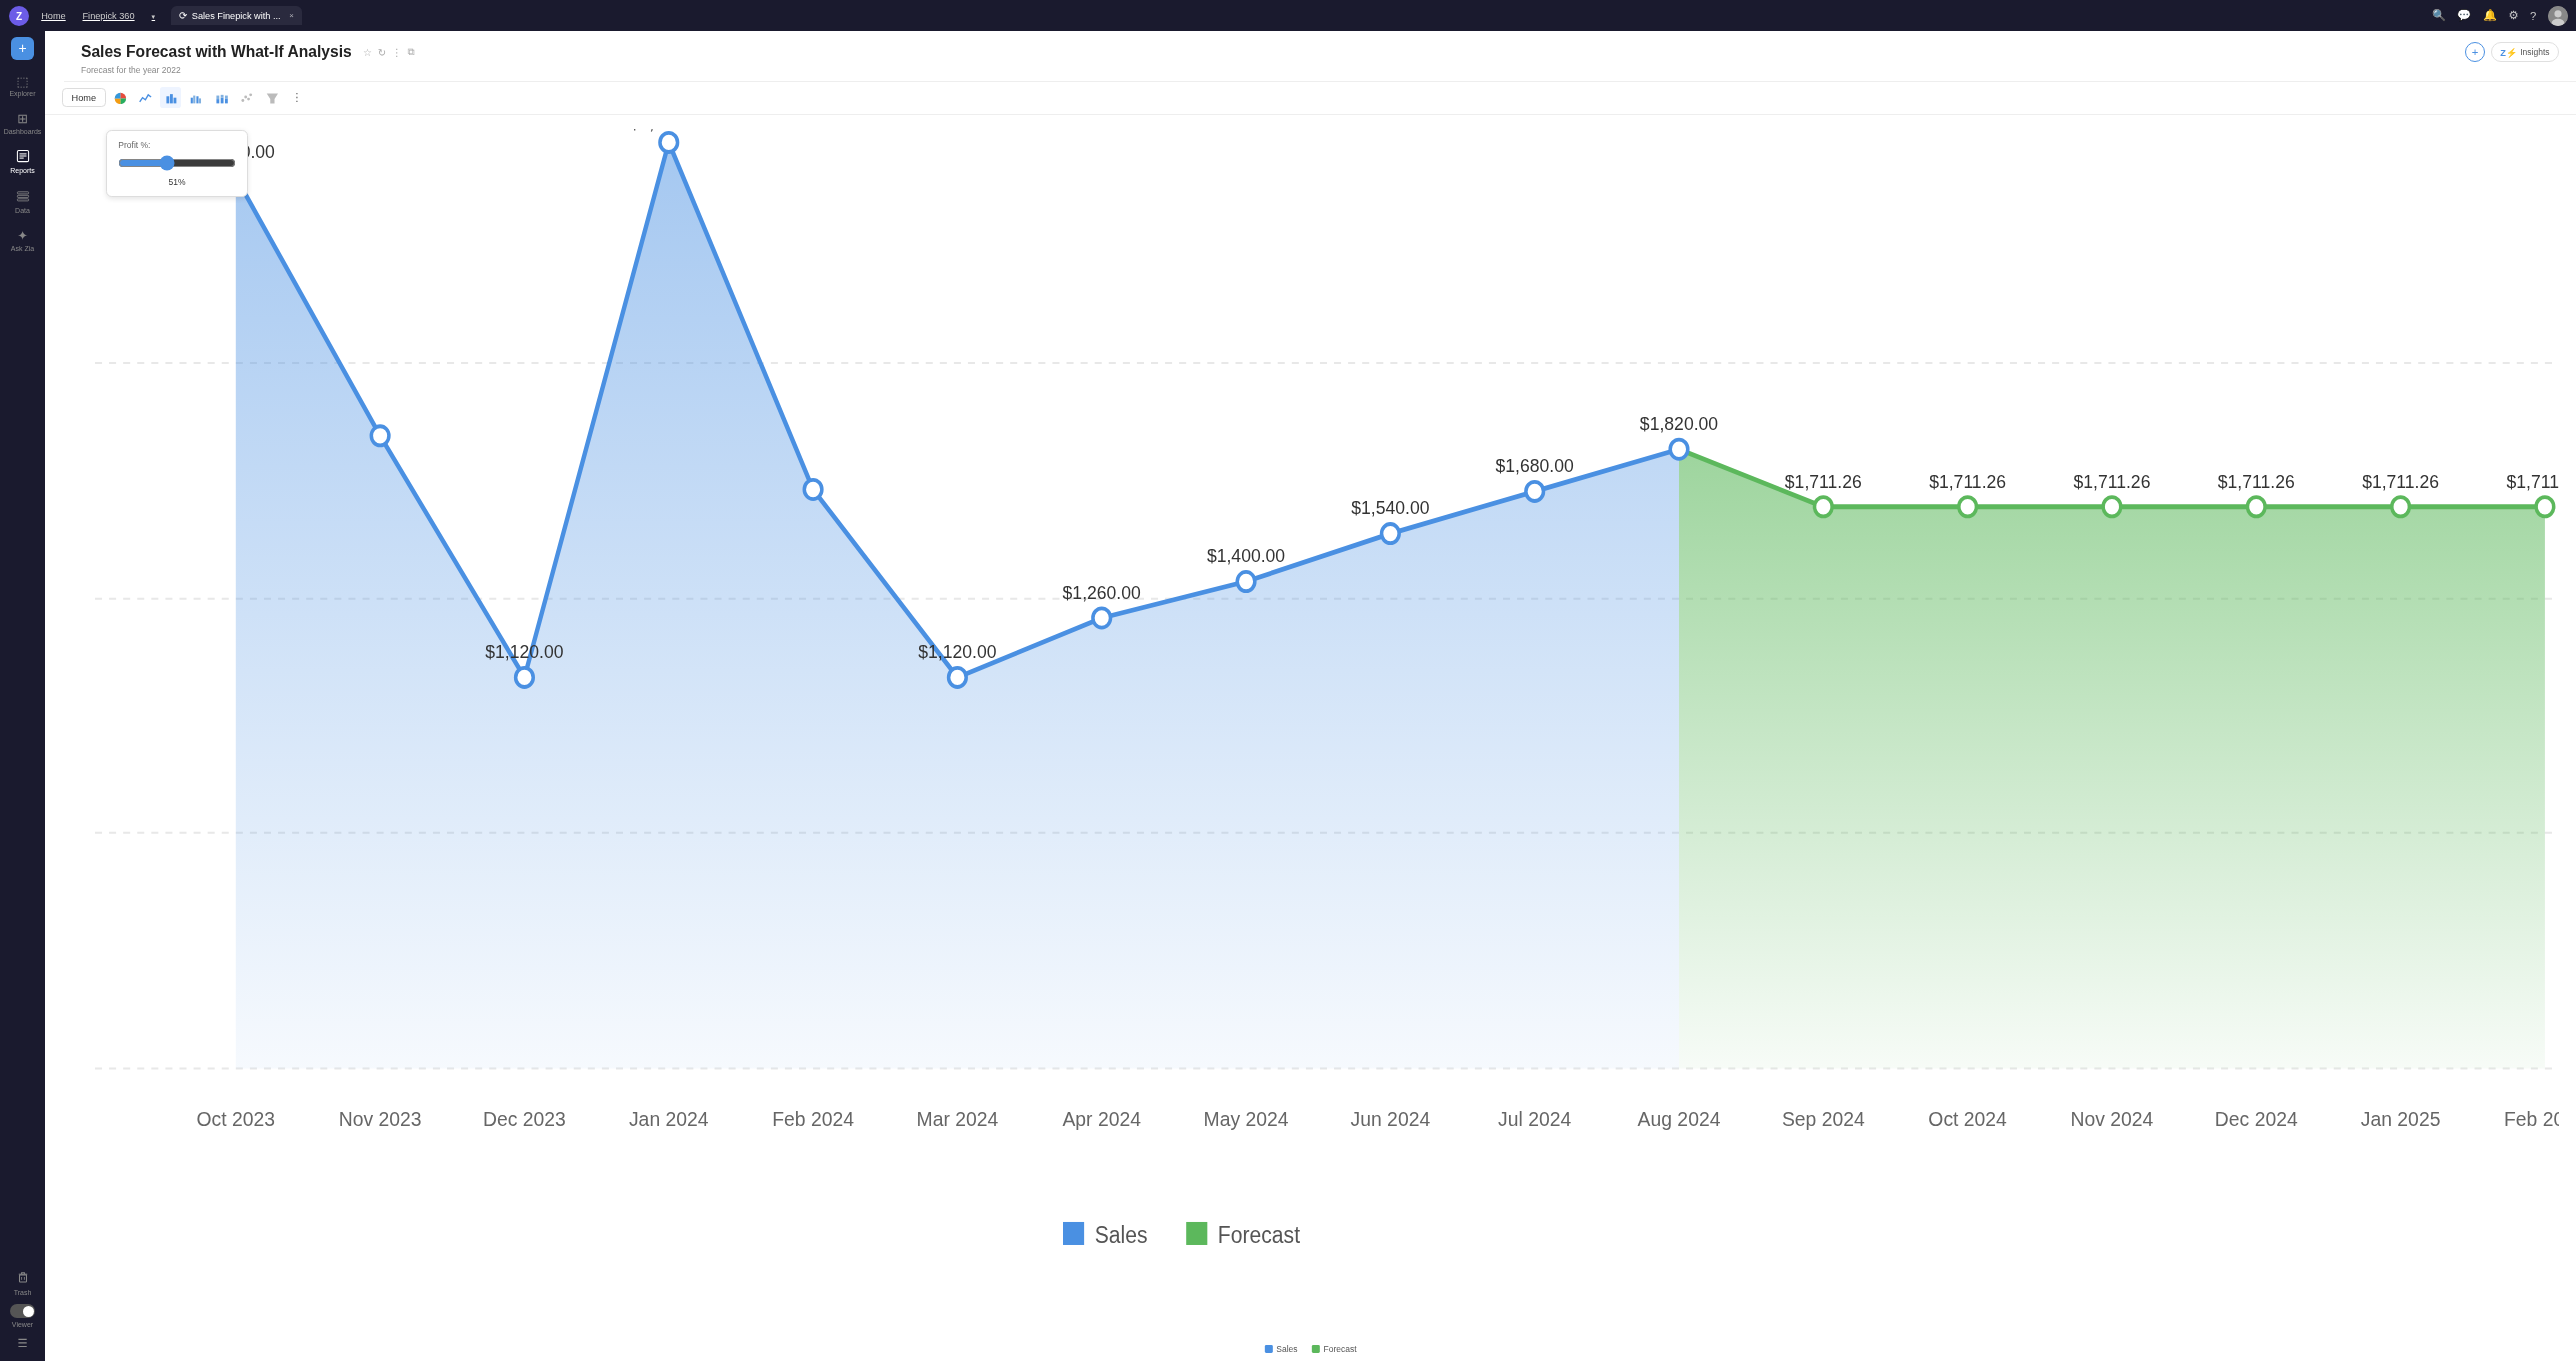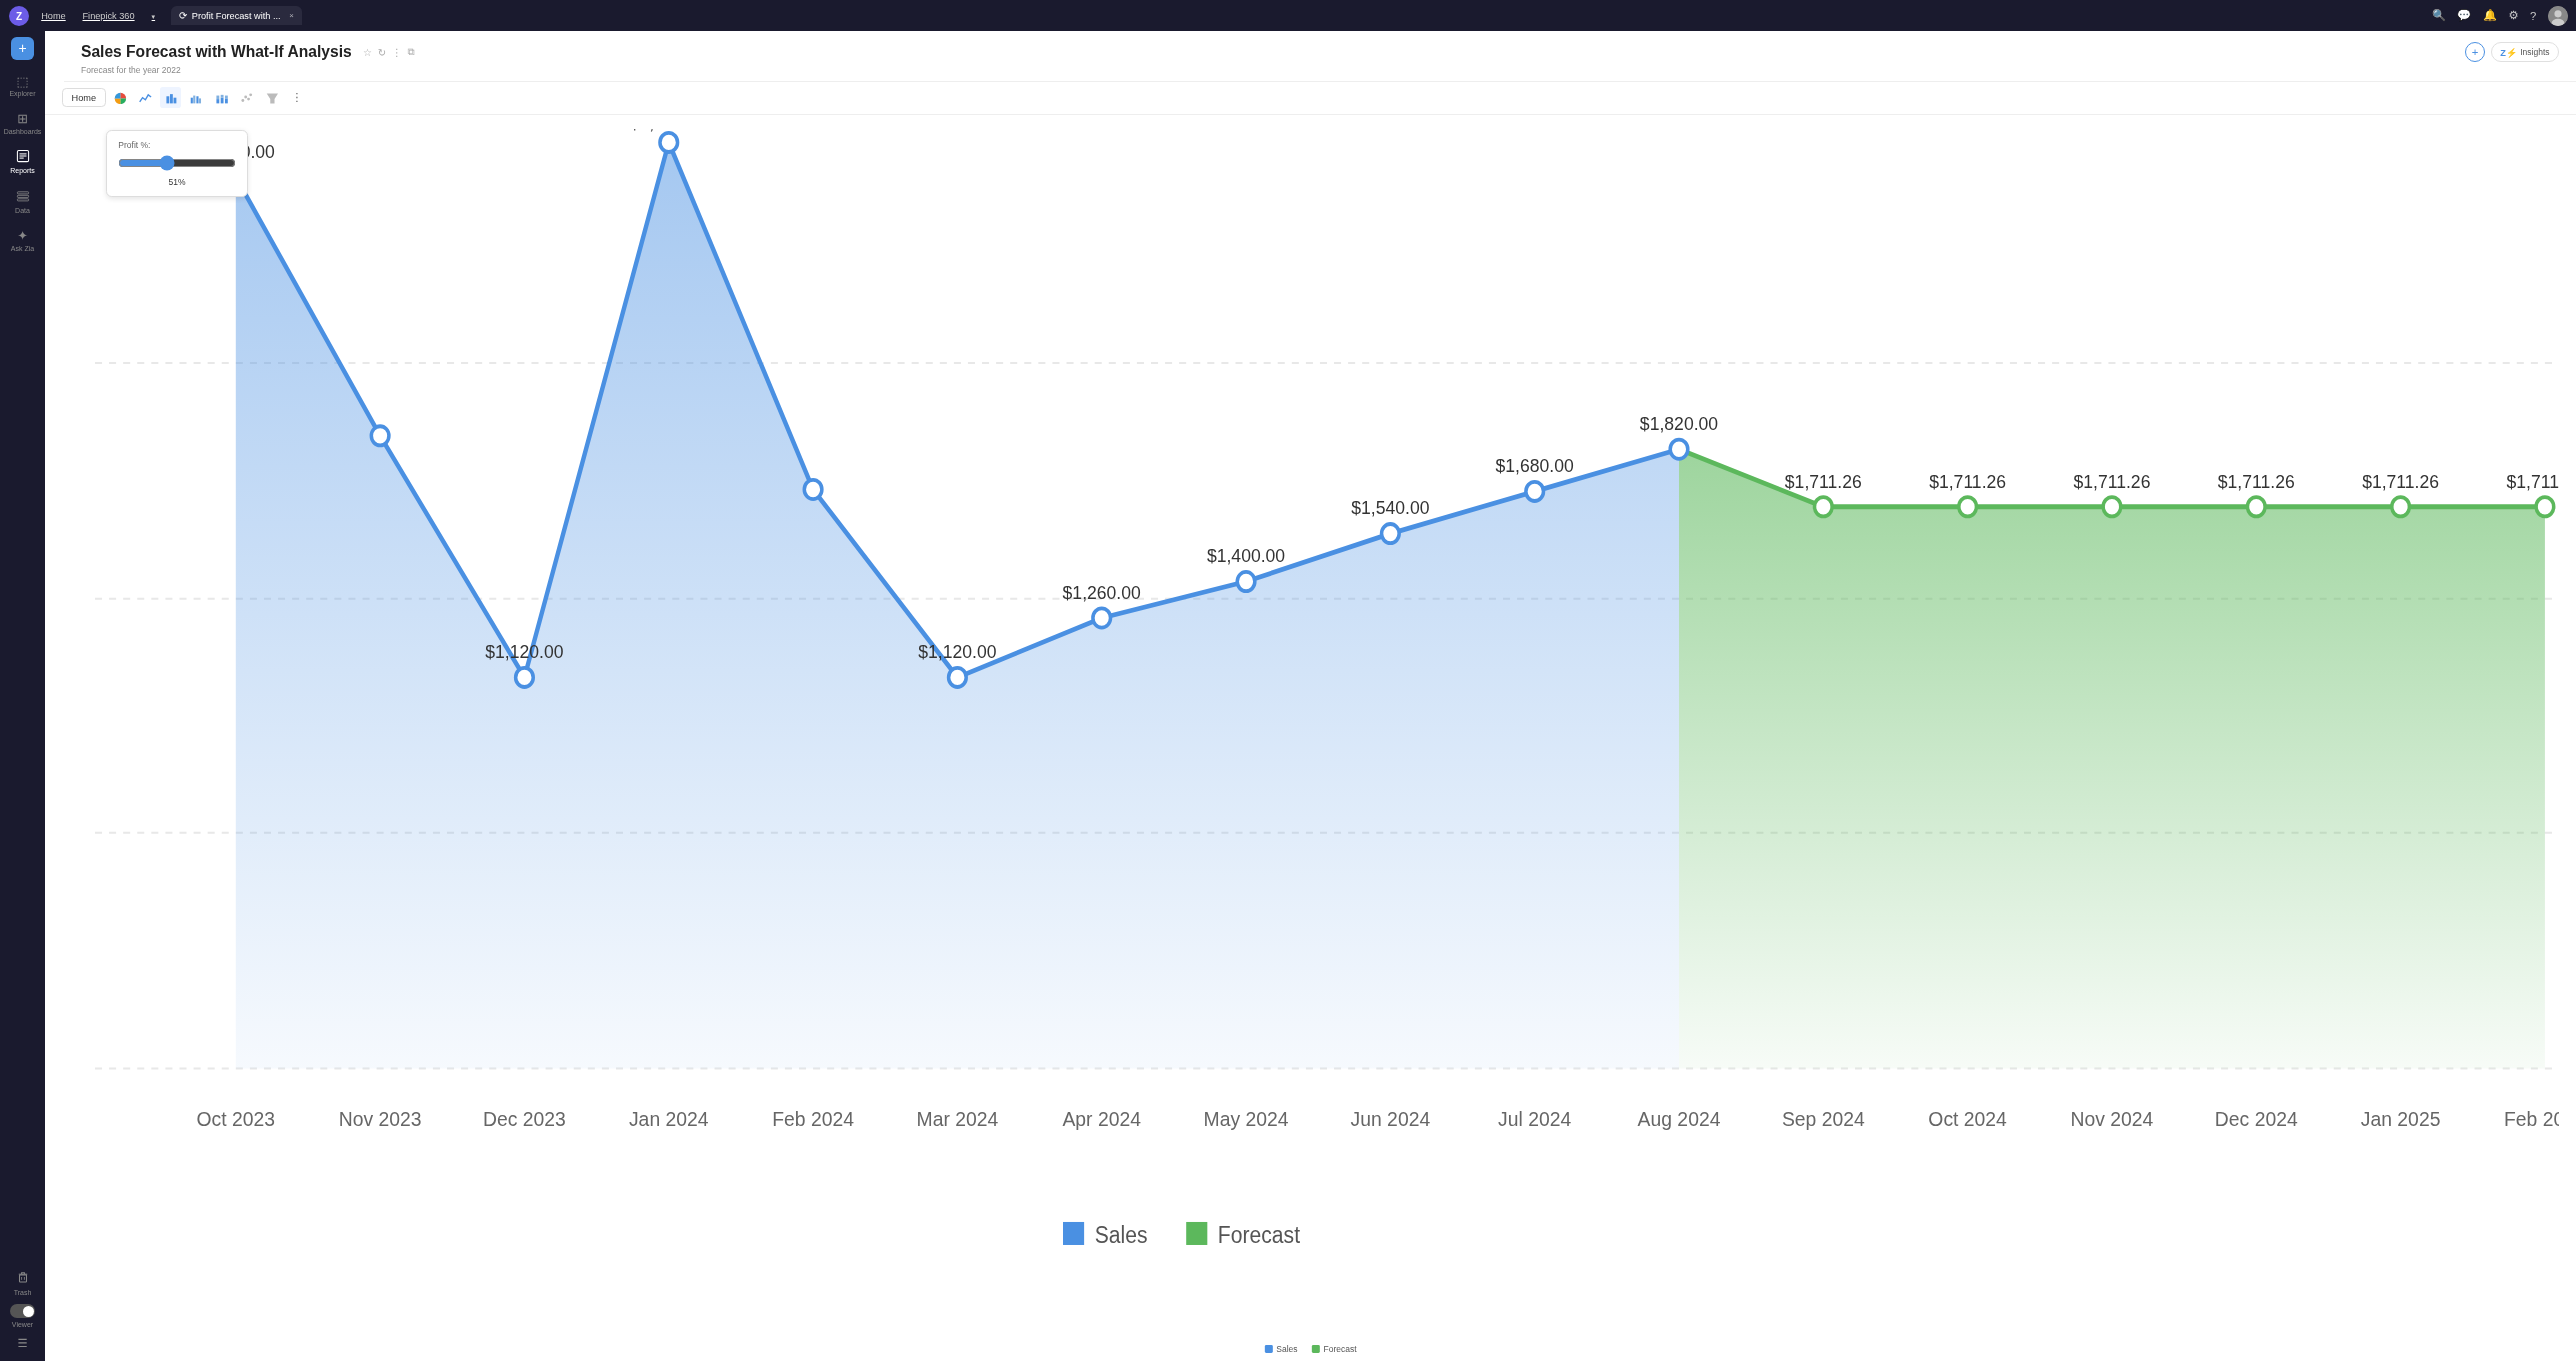--- a/index.html
+++ b/index.html
@@ -153,21 +153,21 @@
   </div>
   <div class="topbar-nav">
     <div class="topbar-nav-item">Home</div>
     <div class="topbar-nav-item" style="display:flex;align-items:flex-end;gap:17px;">
       <span>Finepick 360</span>
       <span style="font-size:7px;">▾</span>
     </div>
   </div>
   <div class="topbar-tab">
     <span class="tab-icon">⟳</span>
-    <span>Profit Forecast with ...</span>
+    <span>Sales Finepick with ...</span>
     <span class="close-x">×</span>
   </div>
   <div class="topbar-right">
     <span class="icon-btn">🔍</span>
     <span class="icon-btn">💬</span>
     <span class="icon-btn">🔔</span>
     <span class="icon-btn">⚙</span>
     <span class="icon-btn">?</span>
     <div class="avatar">
       <svg width="20" height="20" viewBox="0 0 28 28">

